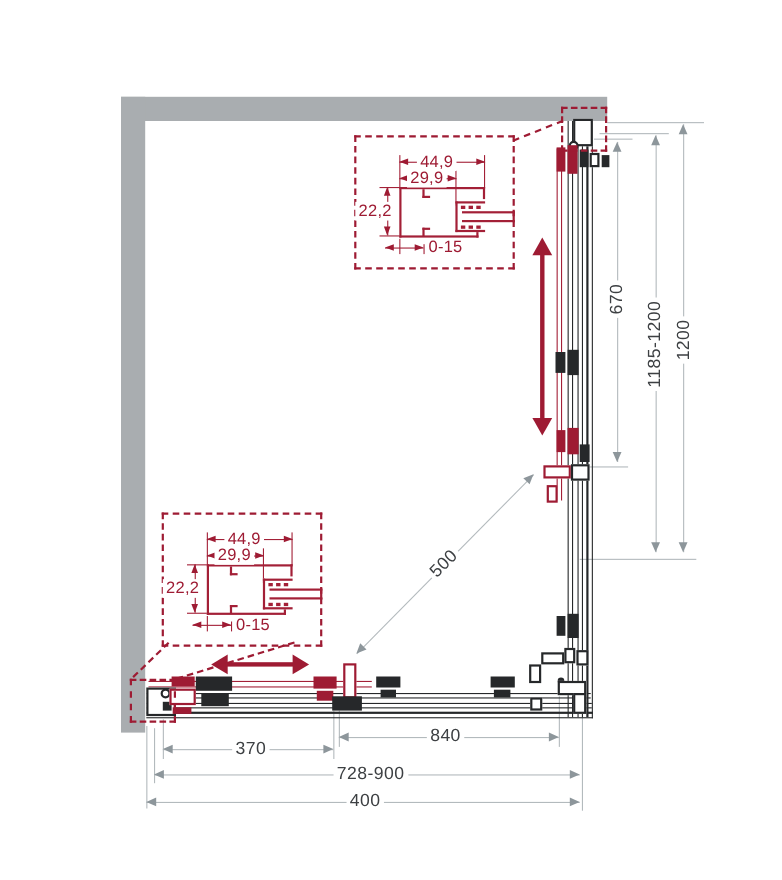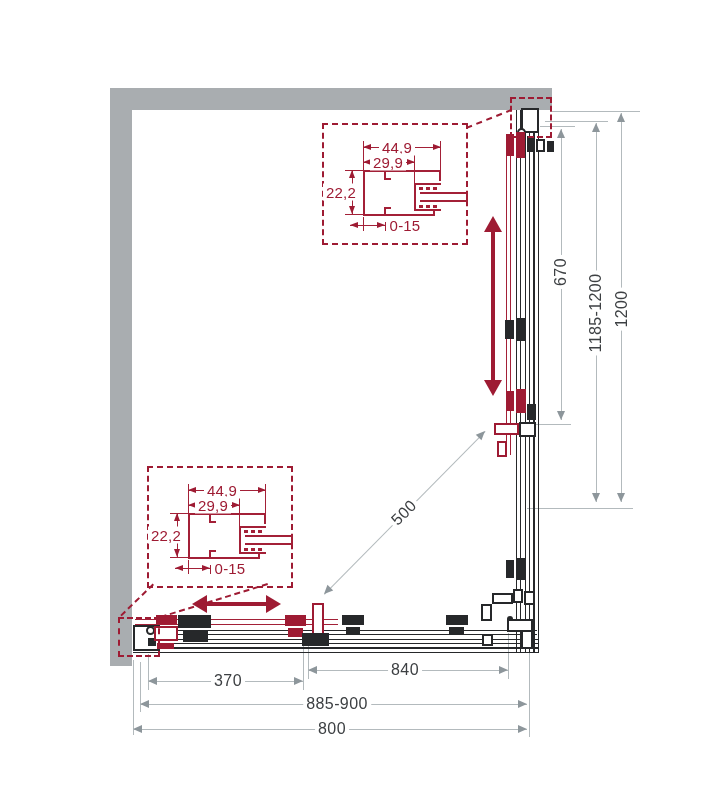--- a/index.html
+++ b/index.html
@@ -89,26 +89,26 @@
     <div class="lab" style="left:228px;top:681px;">370</div>
 
     <div class="dl" style="left:308px;top:670px;width:200px;height:1px;"></div>
     <div class="ar l" style="left:308px;top:666px;"></div>
     <div class="ar r" style="left:499px;top:666px;"></div>
     <div class="lab" style="left:405px;top:670px;">840</div>
 
     <div class="dl" style="left:140px;top:704px;width:387px;height:1px;"></div>
     <div class="ar l" style="left:140px;top:700px;"></div>
     <div class="ar r" style="left:518px;top:700px;"></div>
-    <div class="lab" style="left:337px;top:704px;">885-900</div>
+    <div class="lab" style="left:337px;top:704px;">728-900</div>
 
     <div class="dl" style="left:133px;top:729px;width:394px;height:1px;"></div>
     <div class="ar l" style="left:133px;top:725px;"></div>
     <div class="ar r" style="left:518px;top:725px;"></div>
-    <div class="lab" style="left:332px;top:729px;">800</div>
+    <div class="lab" style="left:332px;top:729px;">400</div>
   </div>
 
   <div class="diagwrap" style="left:324px;top:594px;width:229px;height:0;transform:rotate(-45.35deg);">
     <div class="dl" style="left:0;top:0;width:229px;height:1px;"></div>
     <div class="ar l" style="left:0;top:-4px;"></div>
     <div class="ar r" style="left:220px;top:-4px;"></div>
     <div class="lab" style="left:114px;top:0;">500</div>
   </div>
 
   <div>

